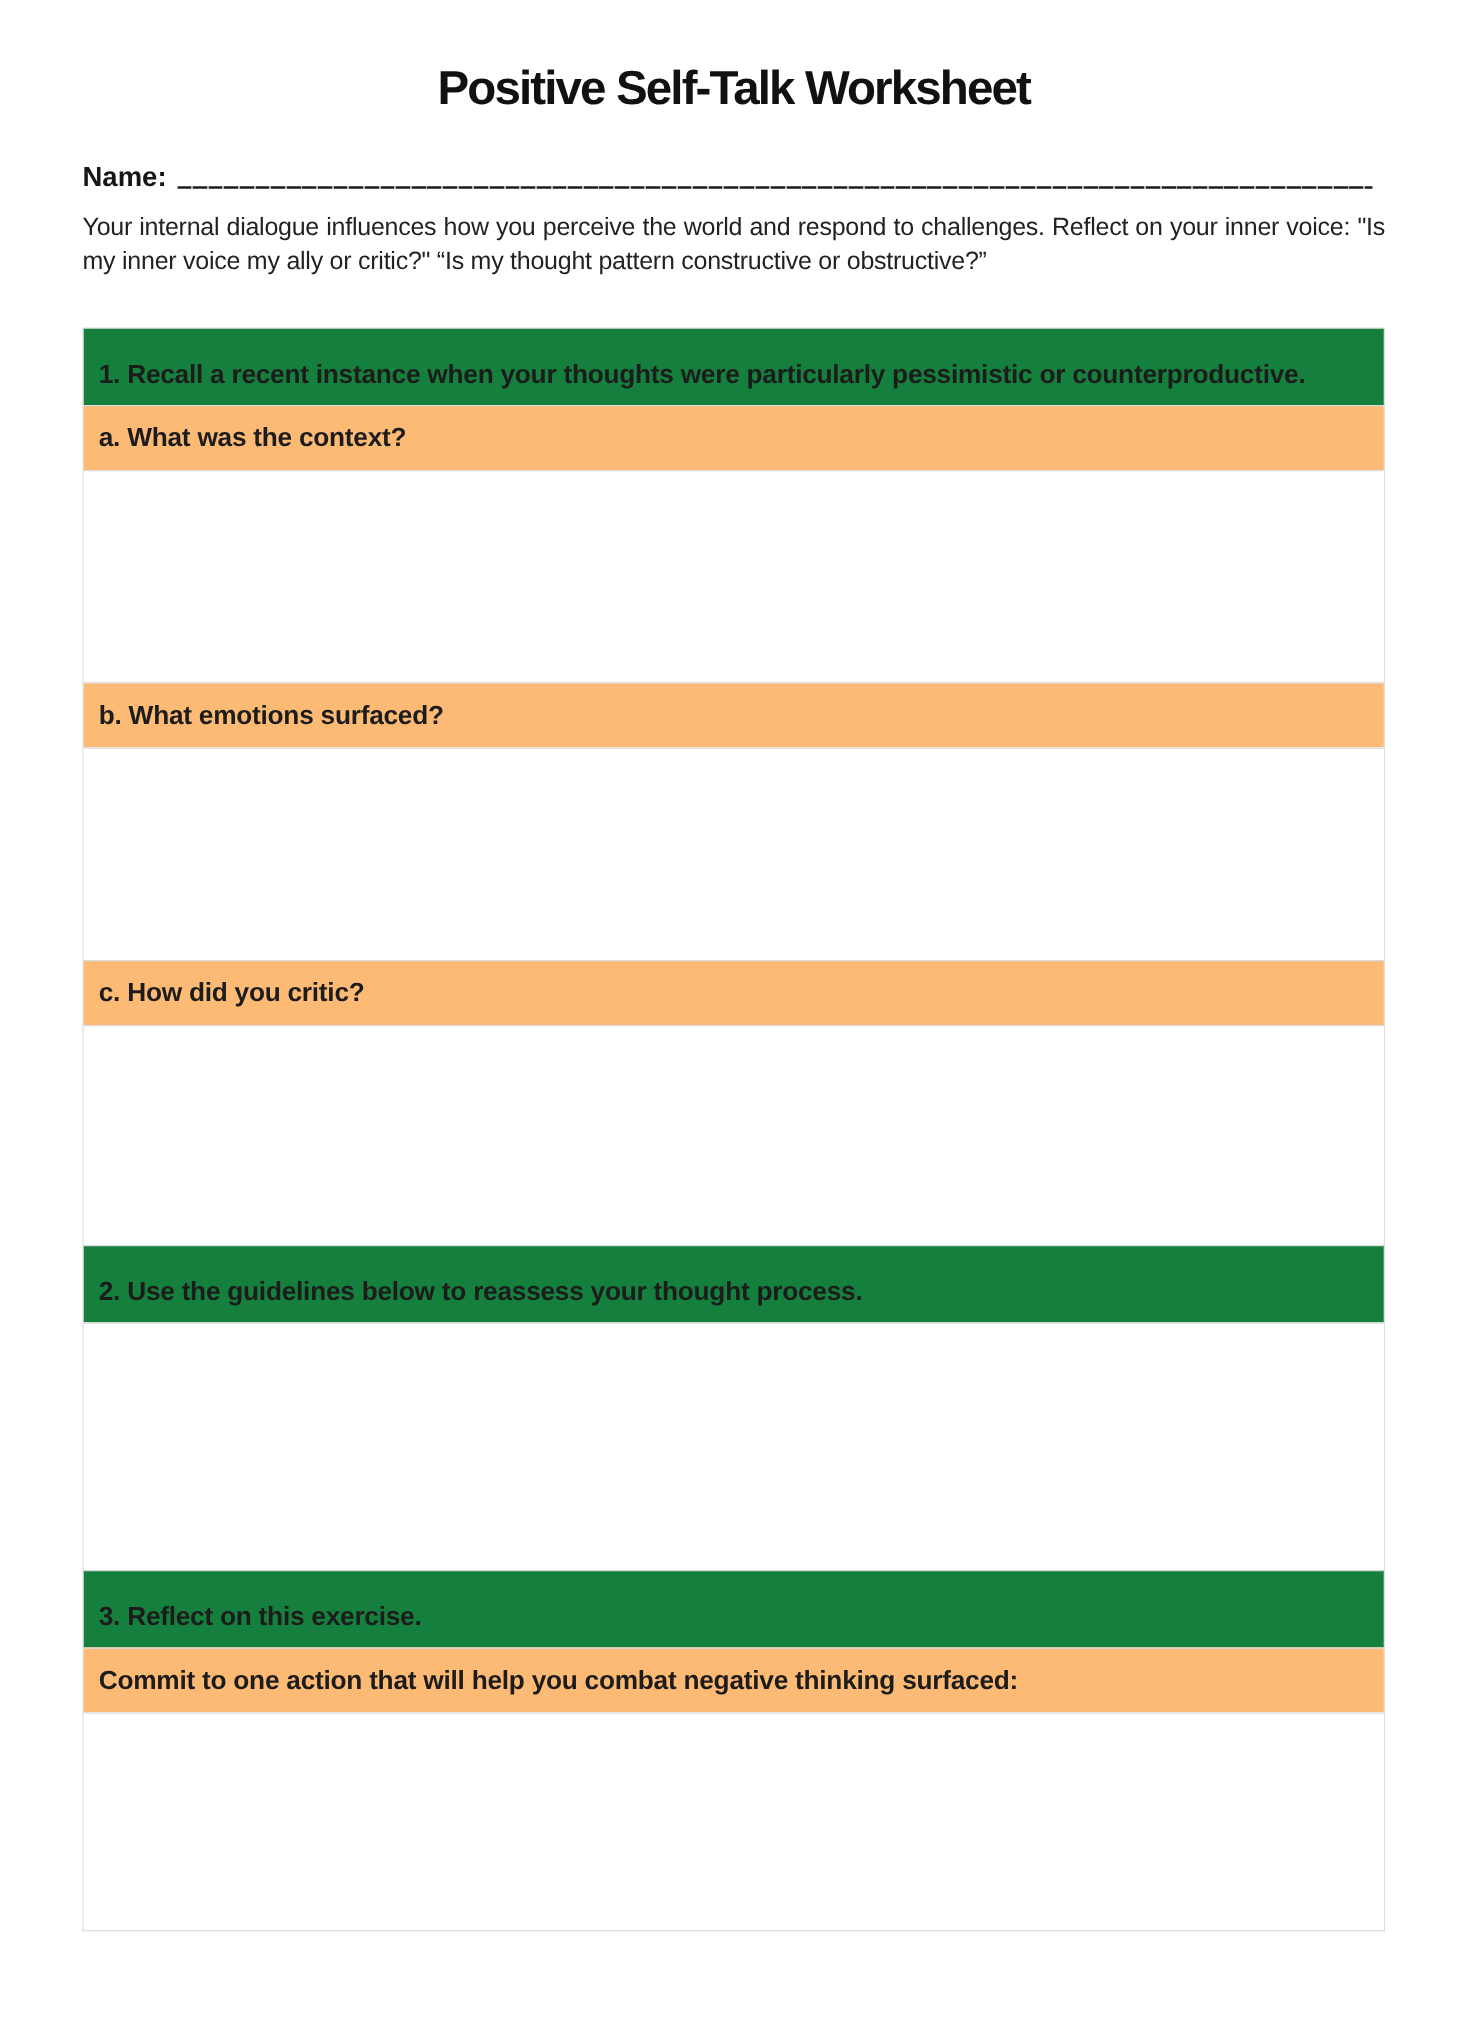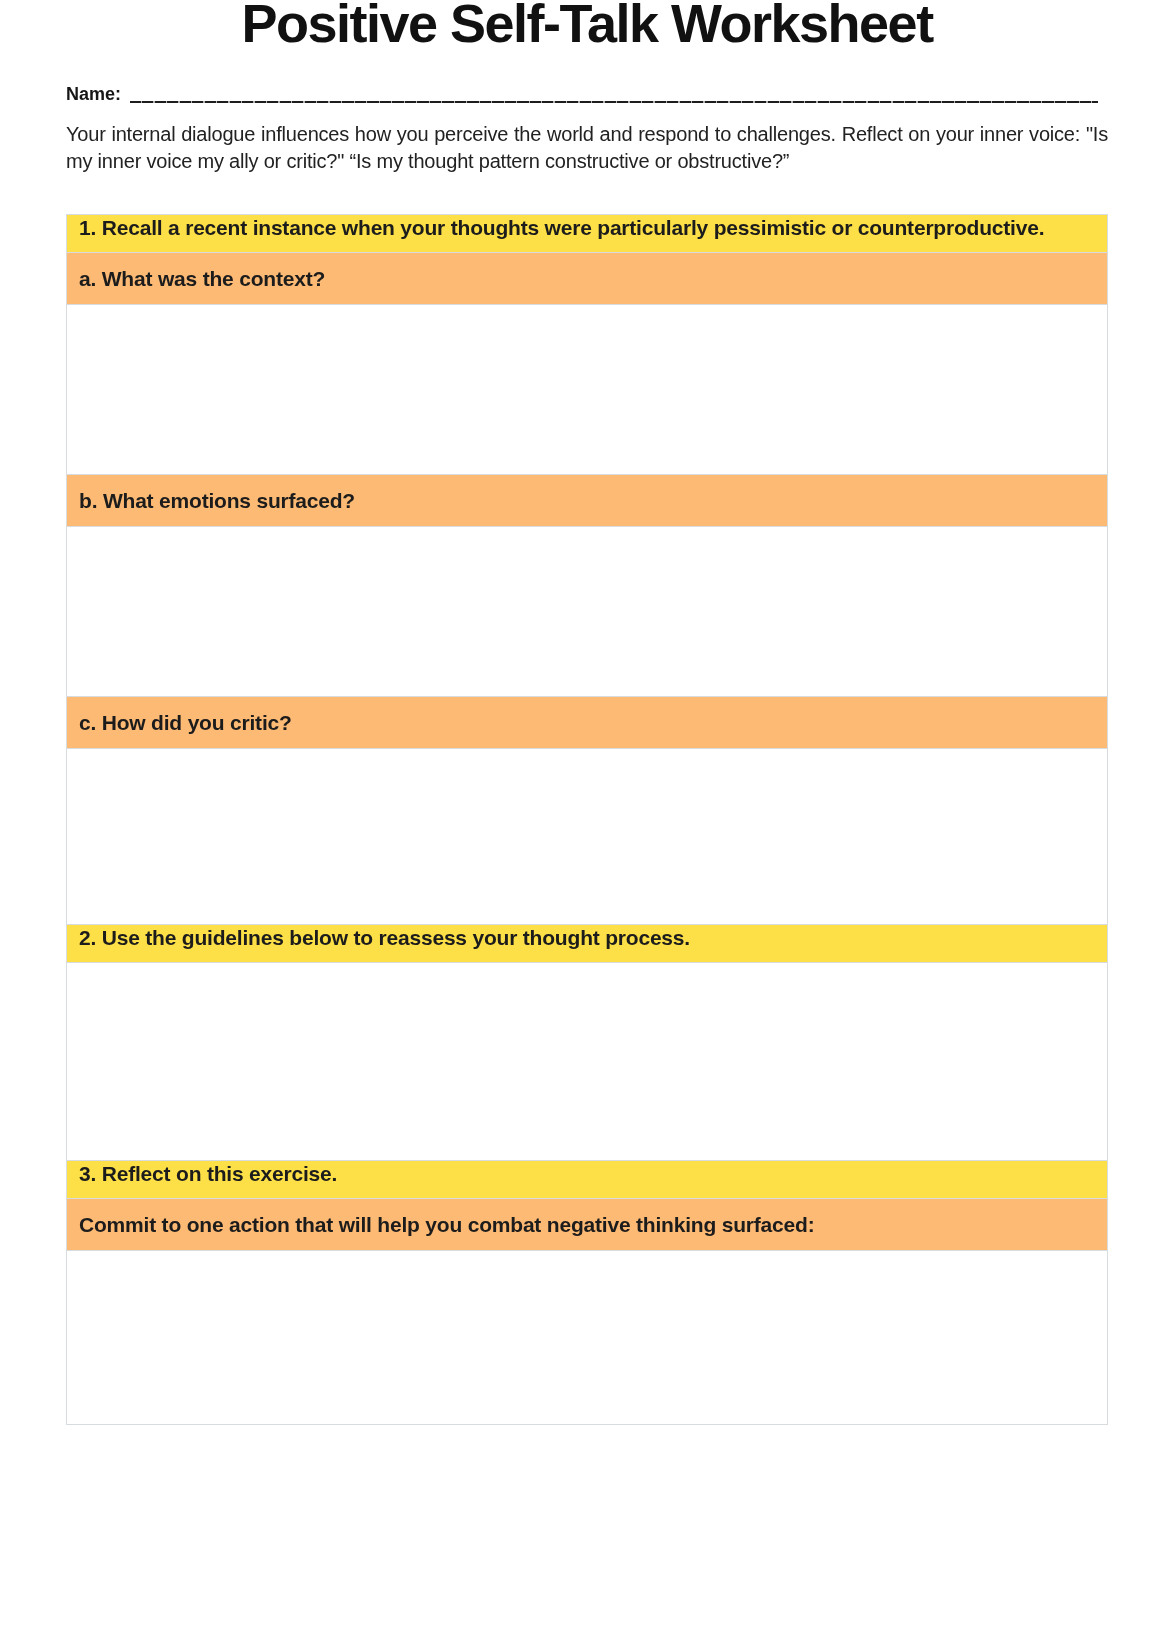--- a/index.html
+++ b/index.html
@@ -15,32 +15,33 @@
     overflow: hidden;
   }
   .page {
     box-sizing: border-box;
     width: 1176px;
     height: 1630px;
     padding: 0 68px 0 66px;
   }
   .title {
     margin: 0;
+    padding-top: 48px;
     text-align: center;
-    font-size: 54px;
+    font-size: 38px;
     line-height: 46px;
     font-weight: 700;
     letter-spacing: -1.5px;
     color: #111111;
   }
   .name-row {
     display: flex;
     align-items: flex-end;
     margin-top: 36px;
-    font-size: 18px;
+    font-size: 22px;
     font-weight: 700;
     color: #161616;
   }
   .name-label {
     white-space: nowrap;
     line-height: 24px;
   }
   .name-line {
     flex: 1;
     height: 2px;
@@ -61,26 +62,26 @@
     margin-top: 39px;
     border: 1px solid #d9dcde;
     background: #ffffff;
   }
   .row {
     box-sizing: border-box;
     border-top: 1px solid #d9dcde;
   }
   .row:first-child { border-top: none; }
   .row.section {
-    background: #fde047;
+    background: #15803d;
     font-size: 21px;
     font-weight: 700;
     line-height: 25px;
     letter-spacing: -0.2px;
-    padding: 0 16px 12px 33px;
+    padding: 24px 16px 12px 33px;
     text-indent: -21px;
     color: #1c1c1c;
   }
   .row.question {
     background: #fdba74;
     font-size: 21px;
     font-weight: 700;
     line-height: 25px;
     letter-spacing: -0.2px;
     padding: 13px 16px 13px 12px;

